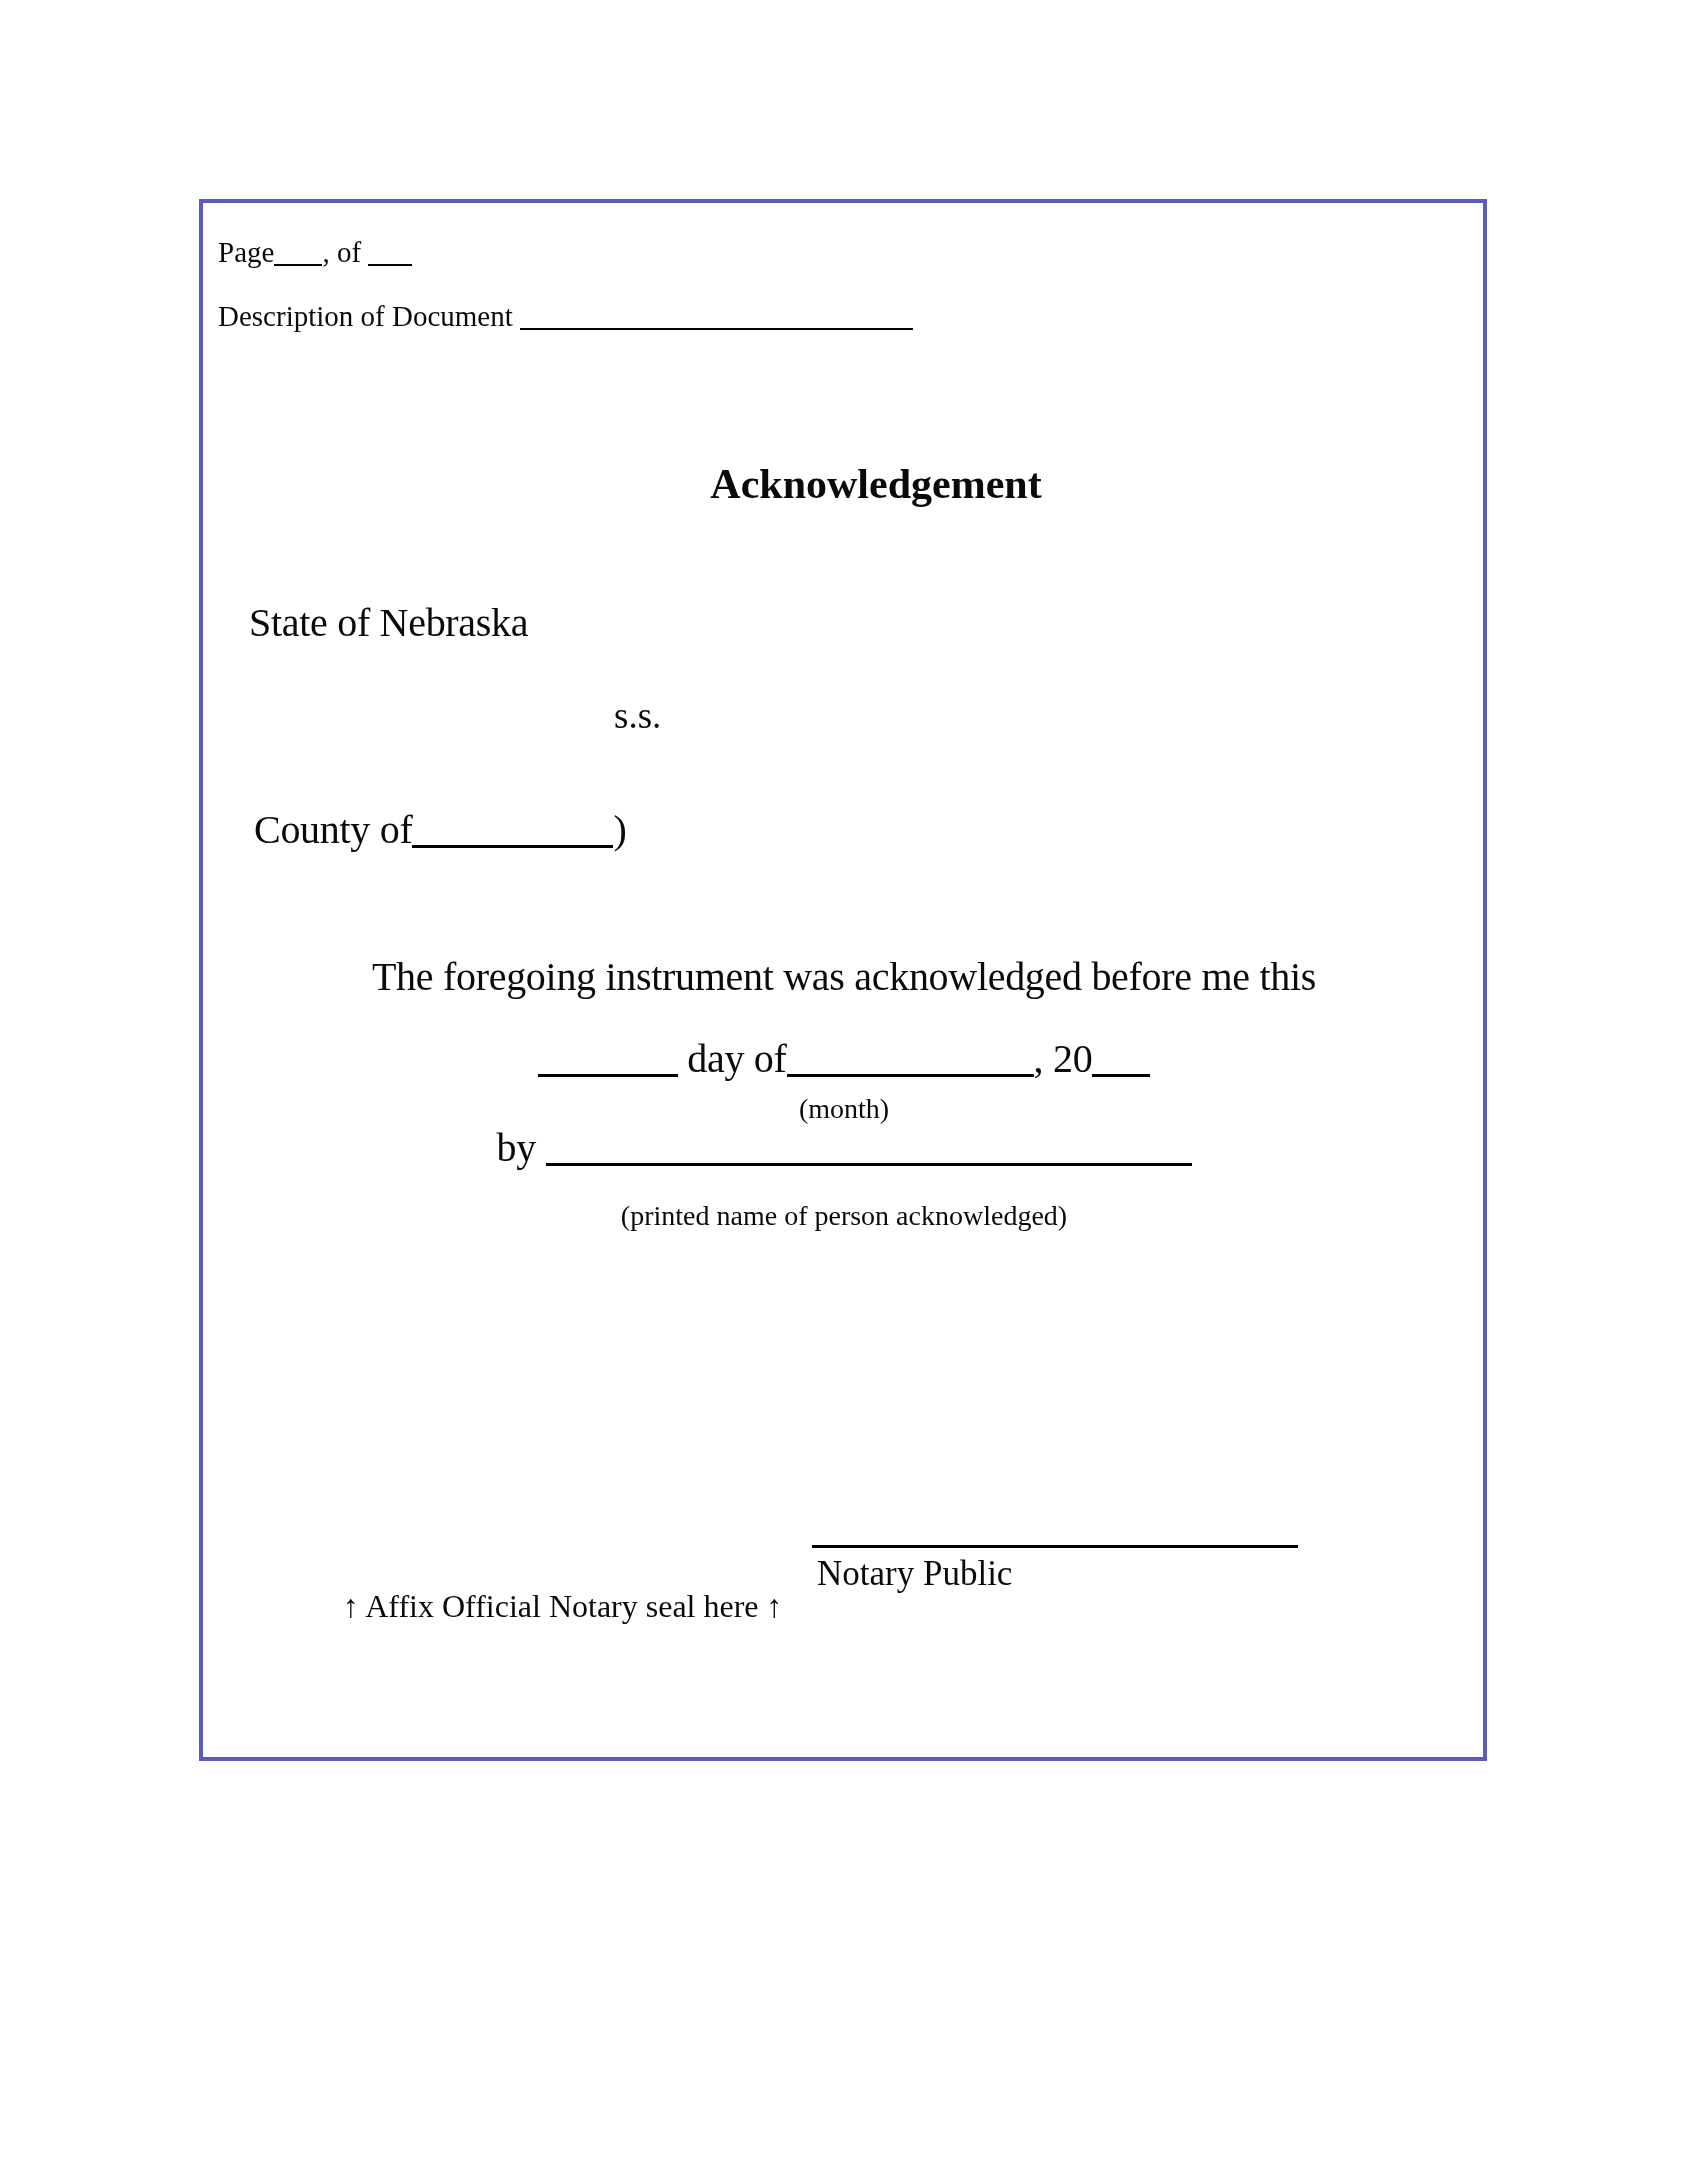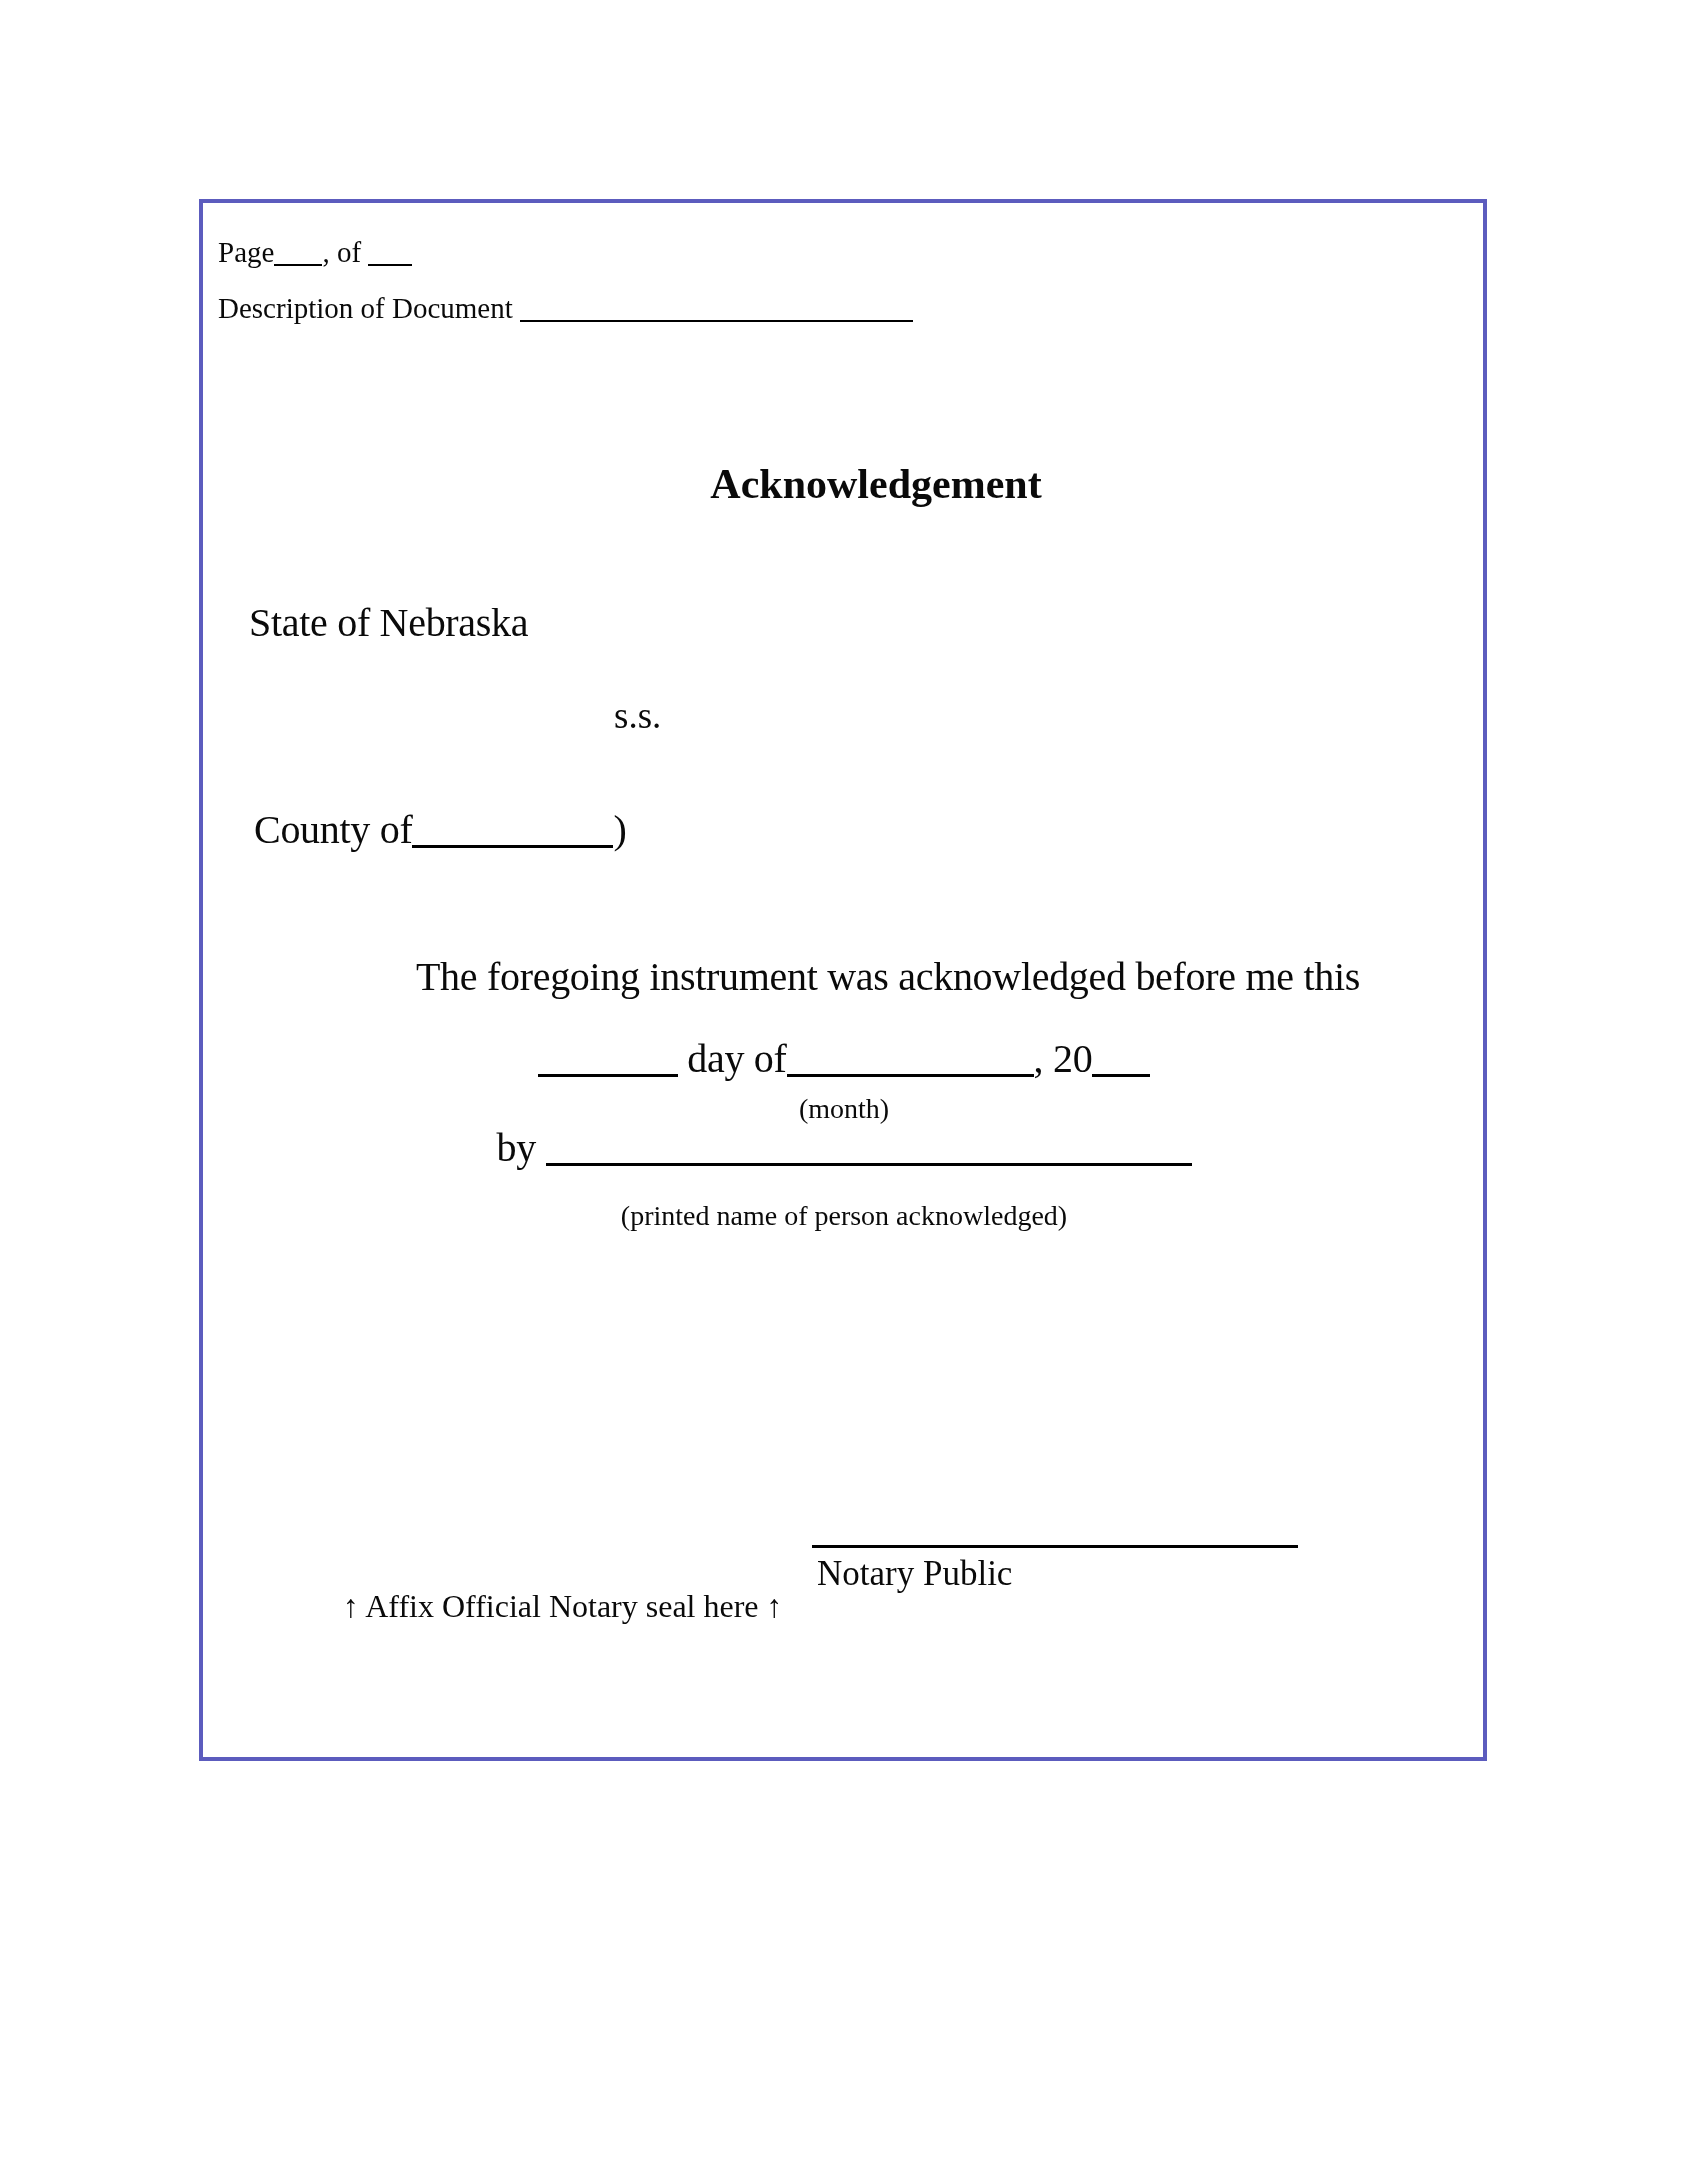--- a/index.html
+++ b/index.html
@@ -48,35 +48,35 @@
 <body>
 
 <div class="page">
 
   <div class="form-border"></div>
 
   <div class="abs fs-sm" style="left:218px; top:238px;">
     <span>Page</span><span class="blank blank-sm w55"></span><span>, of </span><span class="blank blank-sm w50"></span>
   </div>
 
-  <div class="abs fs-sm" style="left:218px; top:294px;">
+  <div class="abs fs-sm" style="left:218px; top:302px;">
     <span>Description of Document </span><span class="blank blank-sm w450"></span>
   </div>
 
   <div class="abs centered title" style="top:463px;">Acknowledgement</div>
 
   <div class="abs fs-body" style="left:249px; top:603px;">State of Nebraska</div>
 
   <div class="abs fs-ss" style="left:614px; top:697px;">s.s.</div>
 
   <div class="abs fs-body" style="left:254px; top:775px;margin-top:35px;">
     <span>County of</span><span class="blank w230"></span><span>)</span>
   </div>
 
-  <div class="abs centered fs-body" style="top:957px;padding-left:44px;">The foregoing instrument was acknowledged before me this</div>
+  <div class="abs centered fs-body" style="top:957px;">The foregoing instrument was acknowledged before me this</div>
 
   <div class="abs centered fs-body" style="top:1039px;">
     <span class="blank w160"></span><span> day of</span><span class="blank w283"></span><span>, 20</span><span class="blank w66"></span>
   </div>
 
   <div class="abs centered fs-body" style="top:1128px;">
     <span>by </span><span class="blank w740"></span>
   </div>
 
   <div class="abs centered fs-note" style="top:1095px;">(month)</div>

